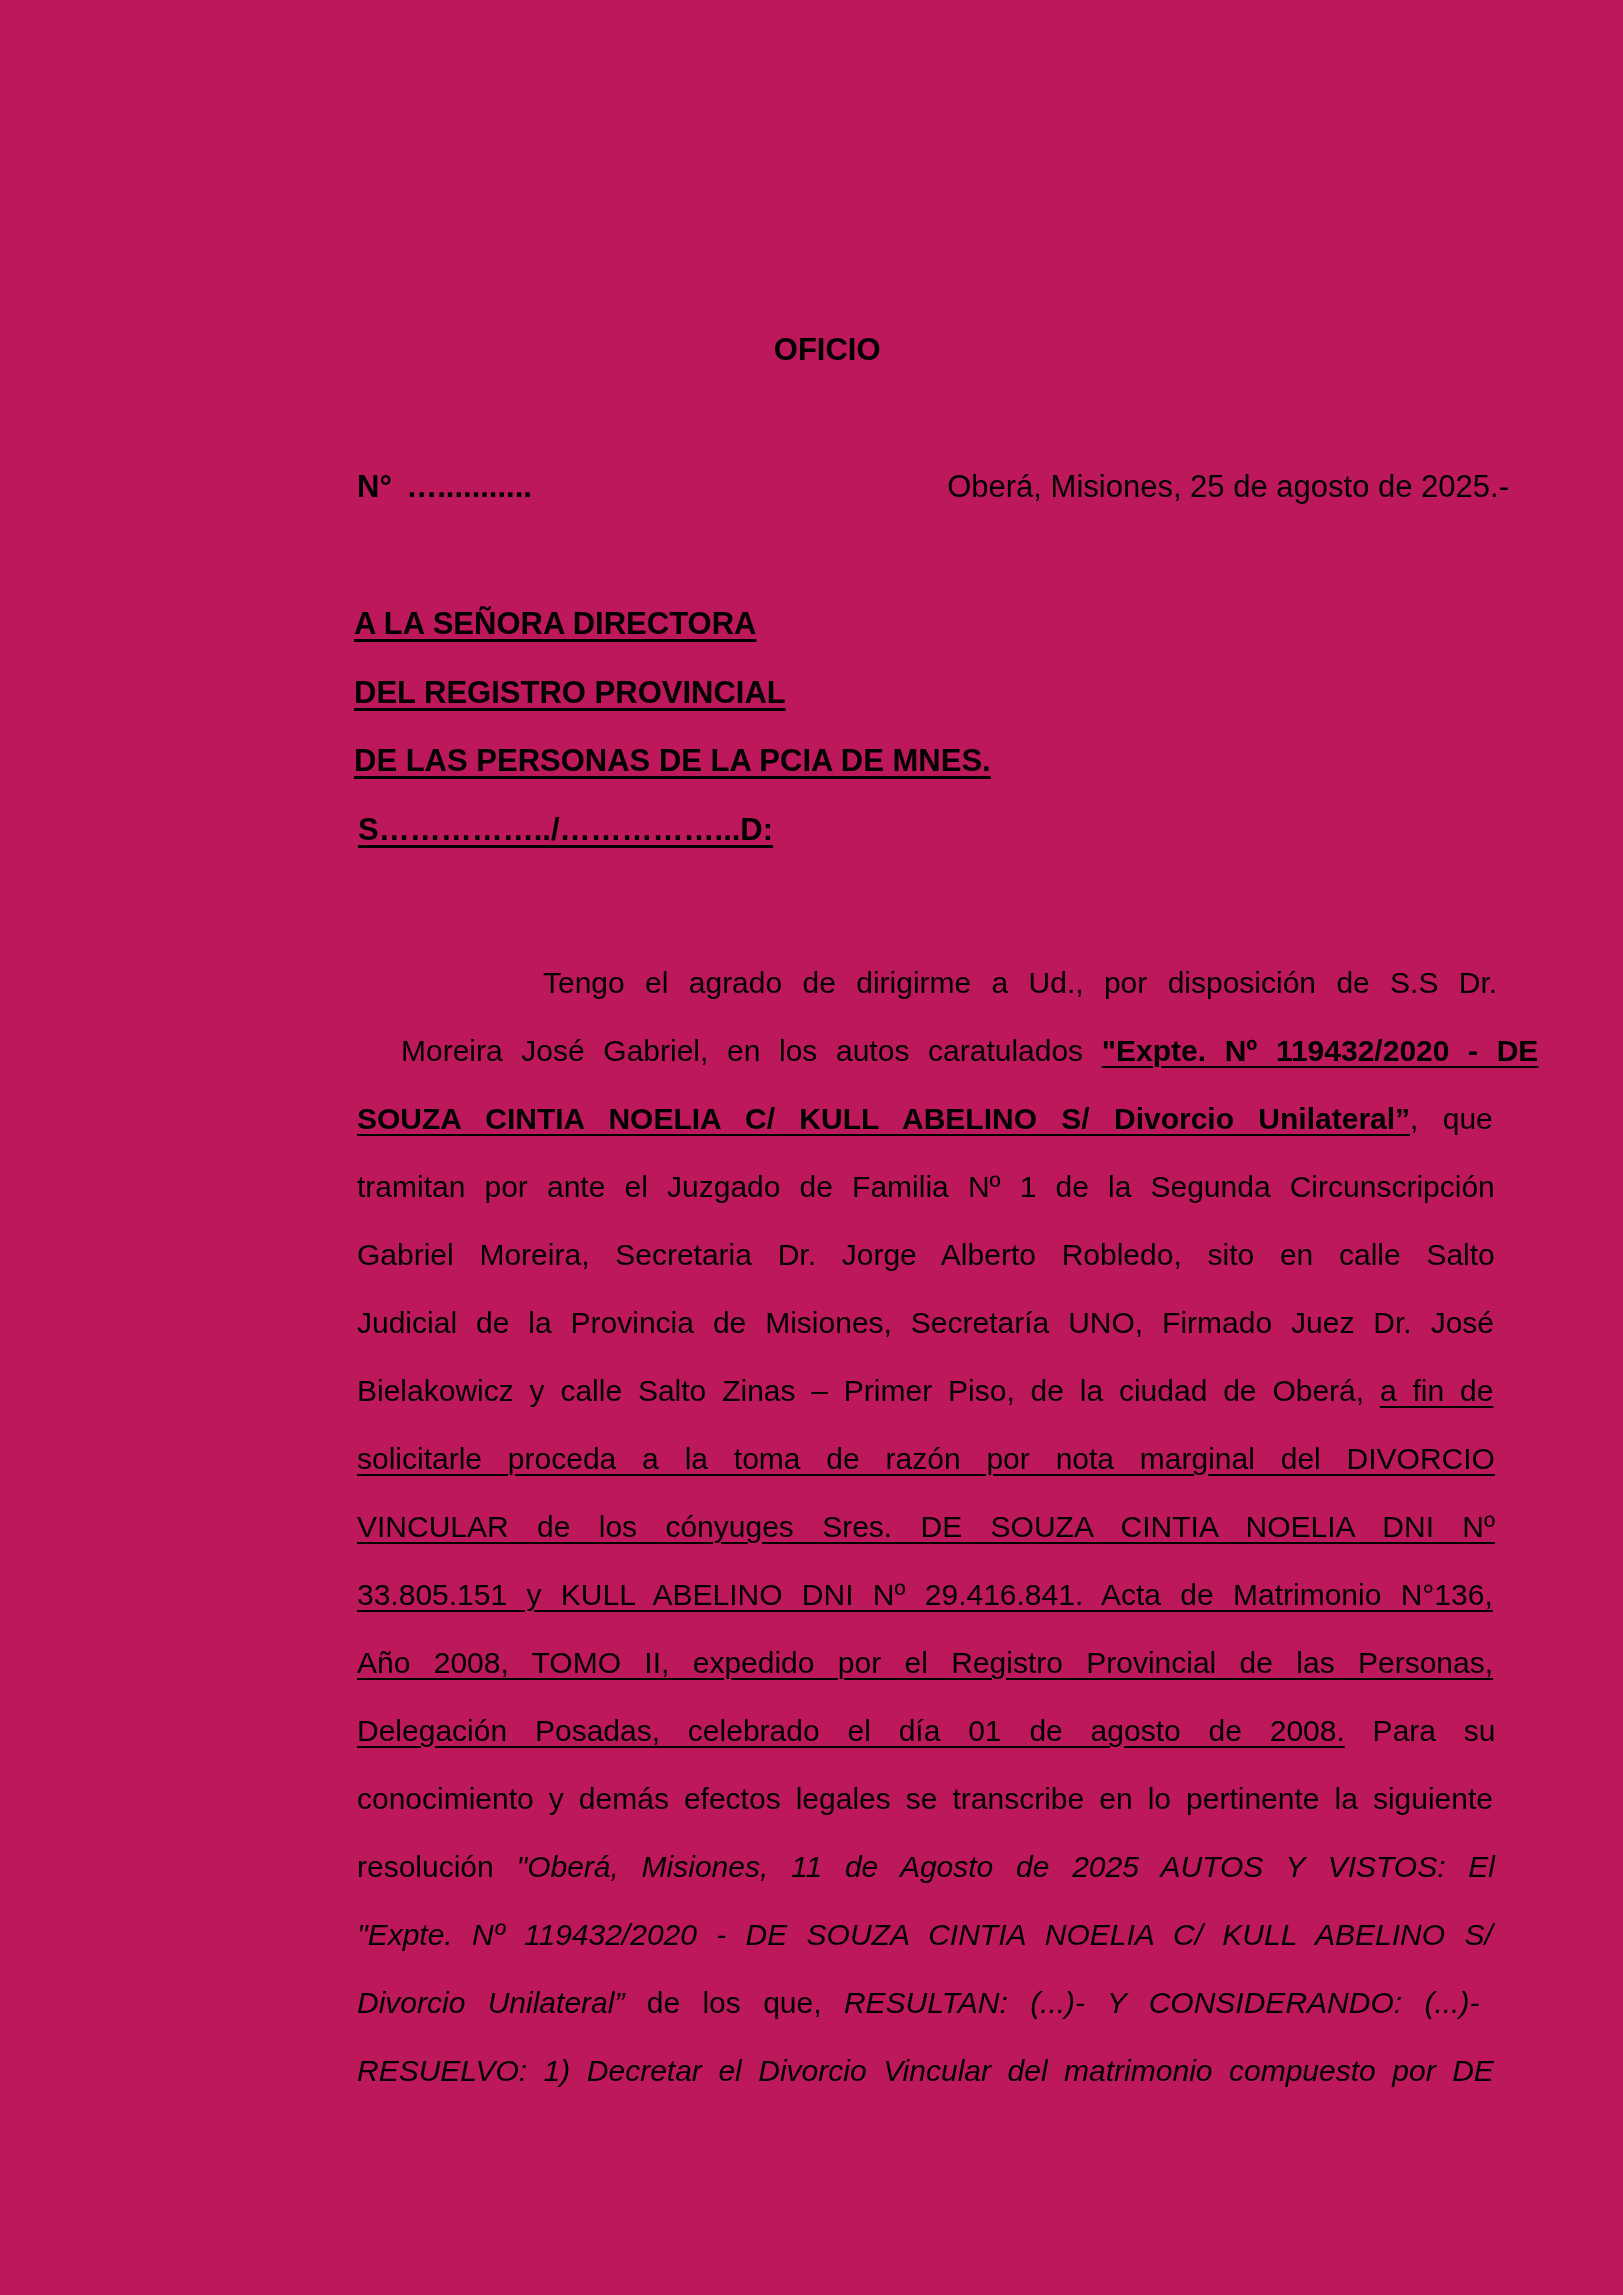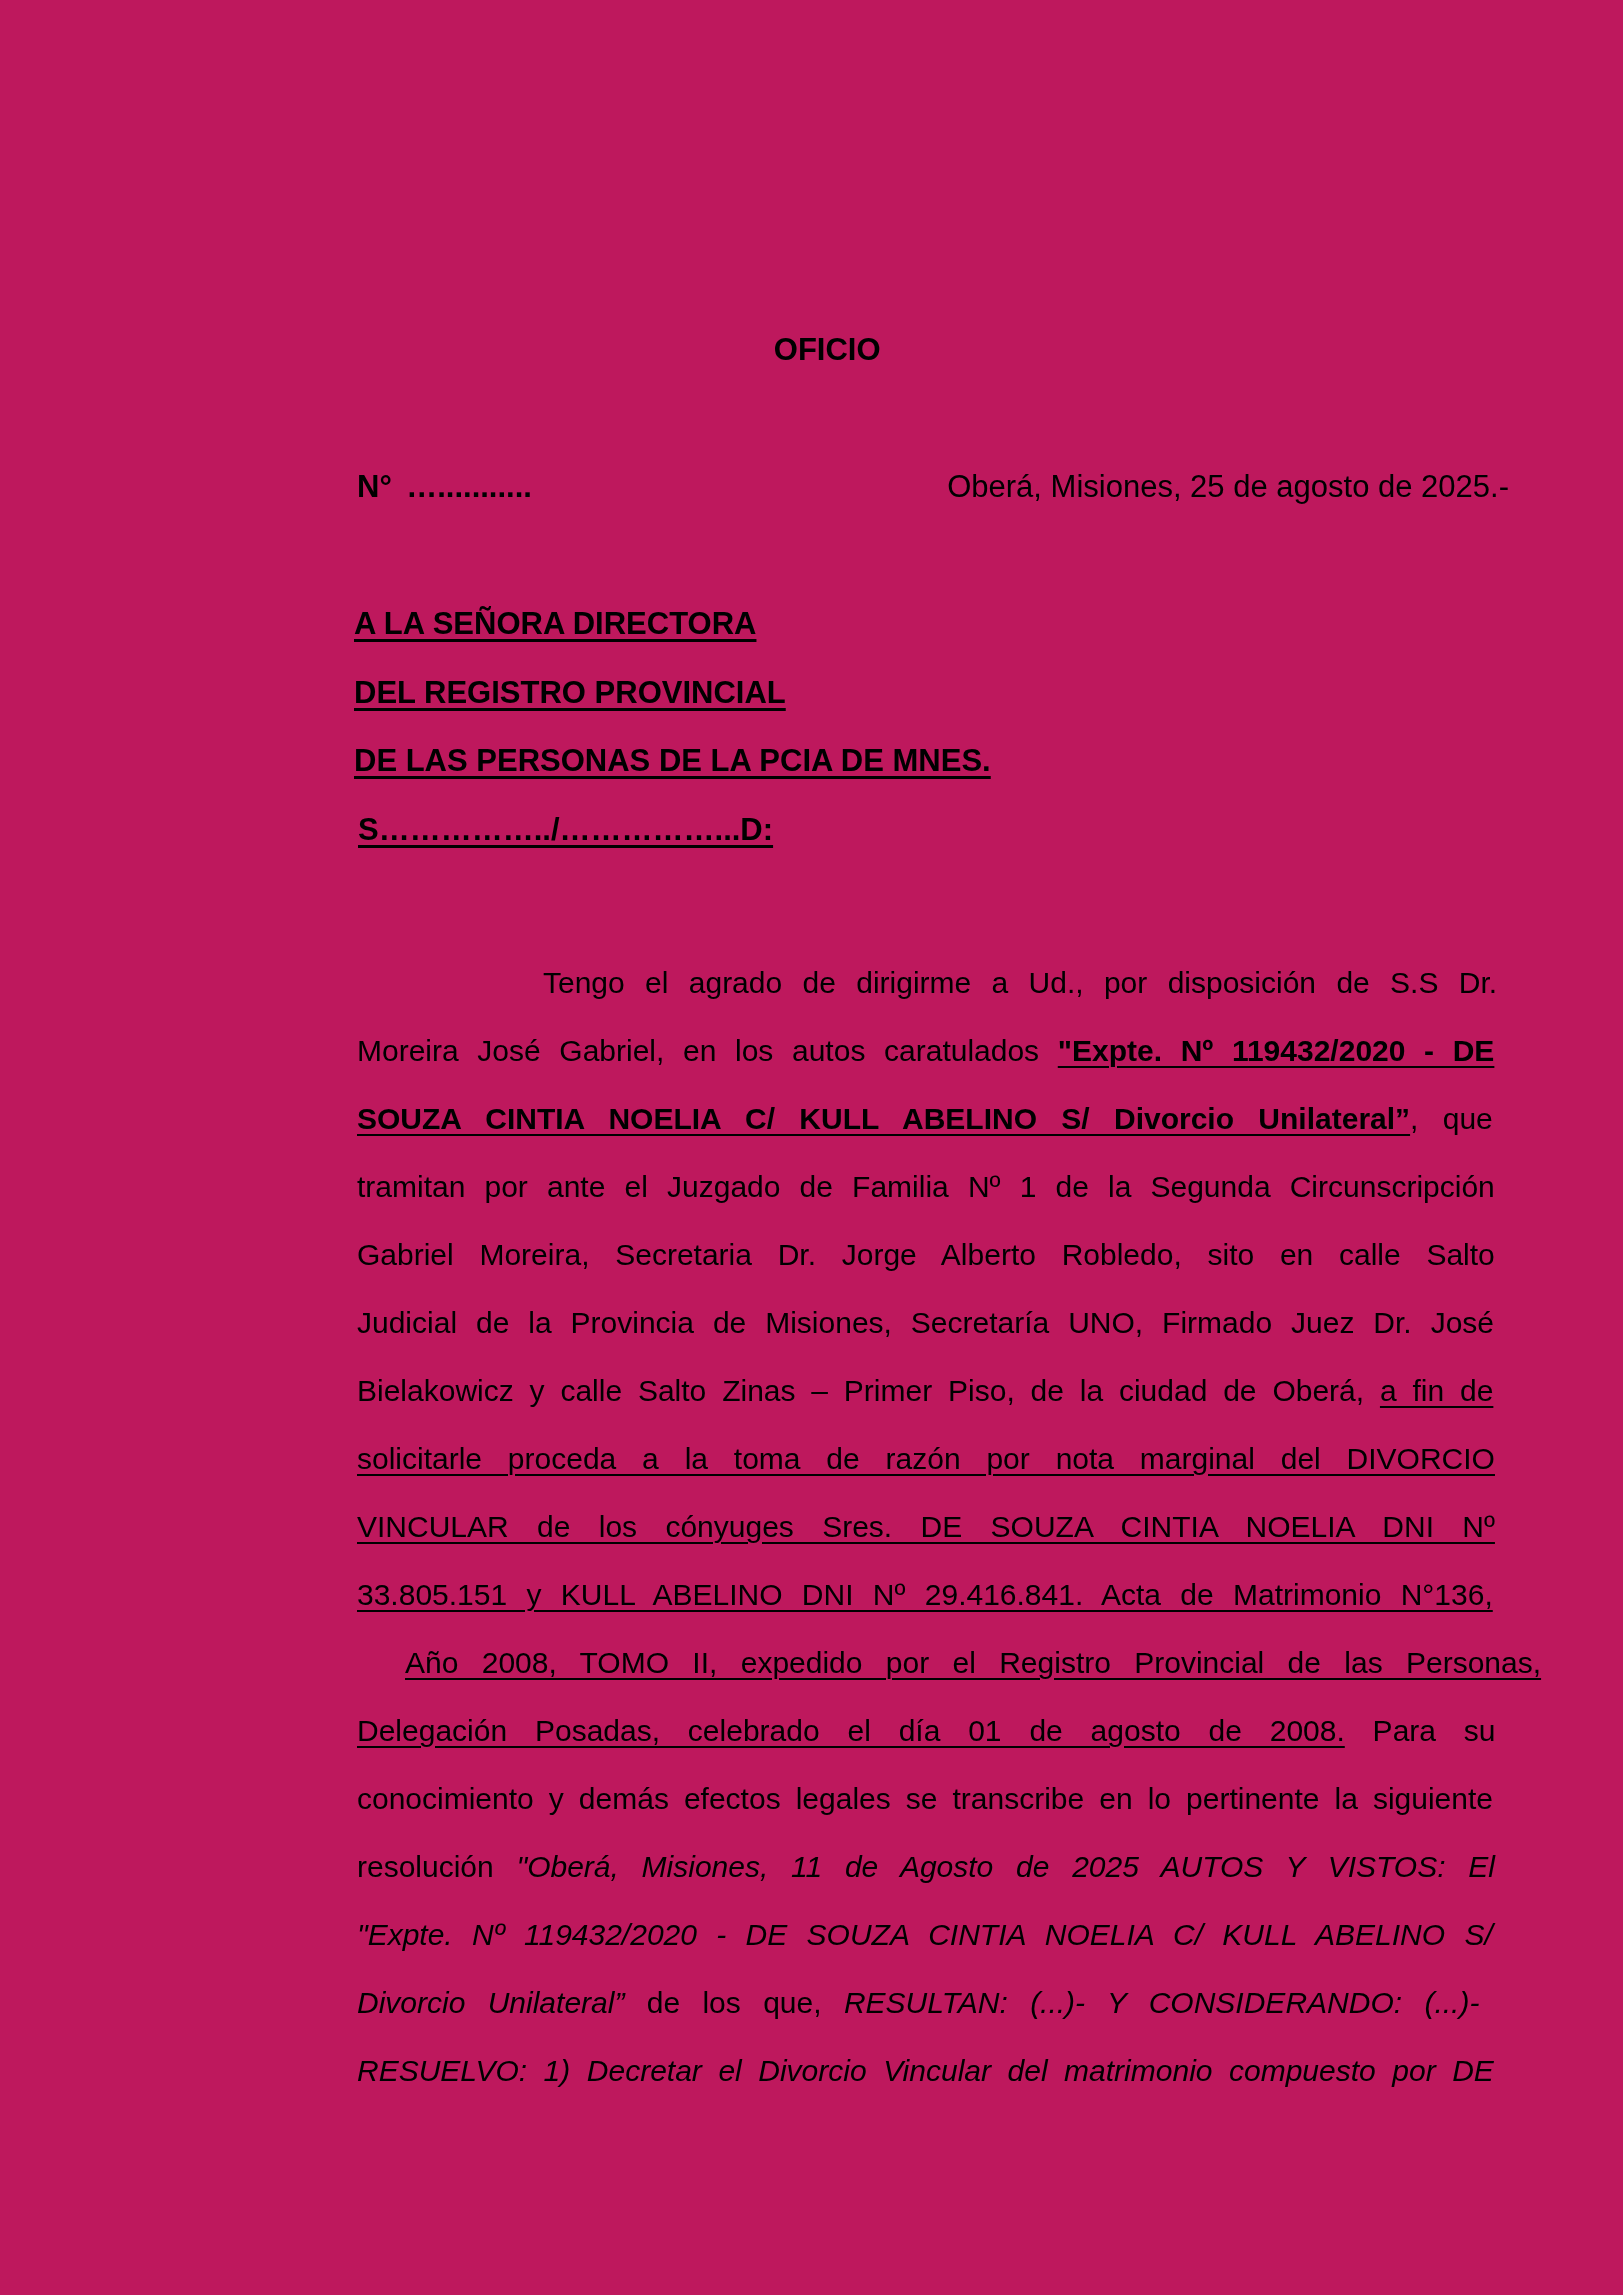--- a/index.html
+++ b/index.html
@@ -55,30 +55,30 @@
     <div>Oberá, Misiones, 25 de agosto de 2025.-</div>
   </div>
 
   <div class="addr" style="top:606px">A LA SEÑORA DIRECTORA</div>
   <div class="addr" style="top:675px">DEL REGISTRO PROVINCIAL</div>
   <div class="addr" style="top:743px">DE LAS PERSONAS DE LA PCIA DE MNES.</div>
   <div class="addr" style="top:812px; left:358px">S……………../……………...D:</div>
 
   <div class="body-text" id="body-text">
       <div class="line indent" style="text-align: left; text-align-last: left;"><span style="white-space: nowrap; word-spacing: 12px;"><span>Tengo el agrado de dirigirme a Ud., por disposición de S.S Dr.</span></span></div>
-      <div class="line" style="text-align: left; text-align-last: left;"><span style="white-space: nowrap; word-spacing: 10.3px;"><span>Moreira José Gabriel, en los autos caratulados </span><span class="b u">"Expte. Nº 119432/2020 - DE</span></span></div>
+      <div class="line" style="text-align: left; text-align-last: left; margin-left: 44px;"><span style="white-space: nowrap; word-spacing: 10.3px;"><span>Moreira José Gabriel, en los autos caratulados </span><span class="b u">"Expte. Nº 119432/2020 - DE</span></span></div>
       <div class="line" style="text-align: left; text-align-last: left;"><span style="white-space: nowrap; word-spacing: 16px;"><span class="b u">SOUZA CINTIA NOELIA C/ KULL ABELINO S/ Divorcio Unilateral”</span><span>, que</span></span></div>
       <div class="line" style="text-align: left; text-align-last: left;"><span style="white-space: nowrap; word-spacing: 10.8px;"><span>tramitan por ante el Juzgado de Familia Nº 1 de la Segunda Circunscripción</span></span></div>
       <div class="line" style="text-align: left; text-align-last: left;"><span style="white-space: nowrap; word-spacing: 17.4px;"><span>Gabriel Moreira, Secretaria Dr. Jorge Alberto Robledo, sito en calle Salto</span></span></div>
       <div class="line" style="text-align: left; text-align-last: left;"><span style="white-space: nowrap; word-spacing: 10.6px;"><span>Judicial de la Provincia de Misiones, Secretaría UNO, Firmado Juez Dr. José</span></span></div>
       <div class="line" style="text-align: left; text-align-last: left;"><span style="white-space: nowrap; word-spacing: 7.5px;"><span>Bielakowicz y calle Salto Zinas – Primer Piso, de la ciudad de Oberá, </span><span class="u">a fin de</span></span></div>
       <div class="line" style="text-align: left; text-align-last: left;"><span style="white-space: nowrap; word-spacing: 17.5px;"><span class="u">solicitarle proceda a la toma de razón por nota marginal del DIVORCIO</span></span></div>
       <div class="line" style="text-align: left; text-align-last: left;"><span style="white-space: nowrap; word-spacing: 20px;"><span class="u">VINCULAR de los cónyuges Sres. DE SOUZA CINTIA NOELIA DNI Nº</span></span></div>
       <div class="line" style="text-align: left; text-align-last: left;"><span style="white-space: nowrap; word-spacing: 11px;"><span class="u">33.805.151 y KULL ABELINO DNI Nº 29.416.841. Acta de Matrimonio N°136,</span></span></div>
-      <div class="line" style="text-align: left; text-align-last: left;"><span style="white-space: nowrap; word-spacing: 15px; margin-left: 48px;"><span class="u">Año 2008, TOMO II, expedido por el Registro Provincial de las Personas,</span></span></div>
+      <div class="line" style="text-align: left; text-align-last: left;"><span style="white-space: nowrap; word-spacing: 15px;"><span class="u">Año 2008, TOMO II, expedido por el Registro Provincial de las Personas,</span></span></div>
       <div class="line" style="text-align: left; text-align-last: left;"><span style="white-space: nowrap; word-spacing: 19.5px;"><span class="u">Delegación Posadas, celebrado el día 01 de agosto de 2008.</span><span> Para su</span></span></div>
       <div class="line" style="text-align: left; text-align-last: left;"><span style="white-space: nowrap; word-spacing: 6.7px;"><span>conocimiento y demás efectos legales se transcribe en lo pertinente la siguiente</span></span></div>
       <div class="line" style="text-align: left; text-align-last: left;"><span style="white-space: nowrap; word-spacing: 14.4px;"><span>resolución </span><span class="i">"Oberá, Misiones, 11 de Agosto de 2025 AUTOS Y VISTOS: El</span></span></div>
       <div class="line" style="text-align: left; text-align-last: left;"><span style="white-space: nowrap; word-spacing: 11px;"><span class="i">"Expte. Nº 119432/2020 - DE SOUZA CINTIA NOELIA C/ KULL ABELINO S/</span></span></div>
       <div class="line" style="text-align: left; text-align-last: left;"><span style="white-space: nowrap; word-spacing: 14px;"><span class="i">Divorcio Unilateral” </span><span>de los que, </span><span class="i">RESULTAN:  (...)- Y CONSIDERANDO: (...)-</span></span></div>
       <div class="line" style="text-align: left; text-align-last: left;"><span style="white-space: nowrap; word-spacing: 8.2px;"><span class="i">RESUELVO: 1) Decretar el Divorcio Vincular del matrimonio compuesto por DE</span></span></div>
     </div>
 
 </div>
 

